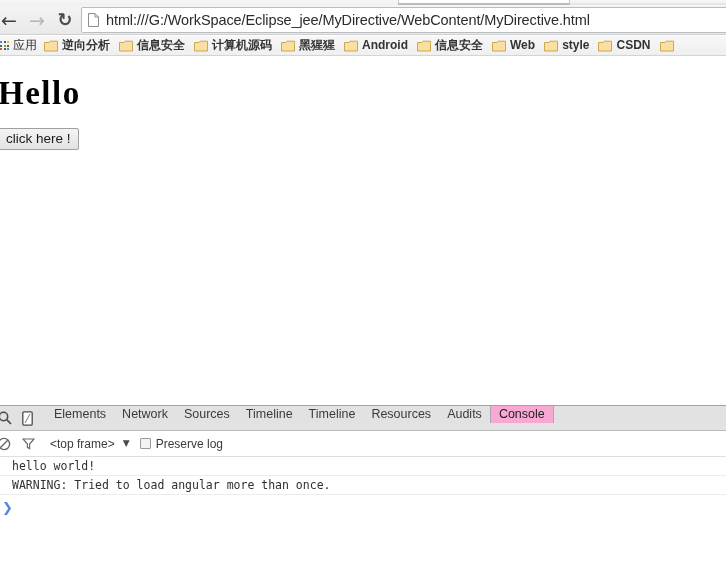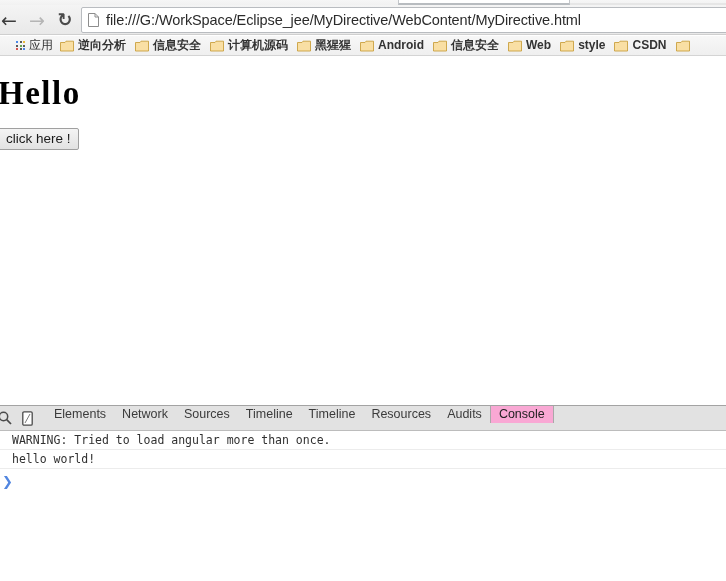--- a/index.html
+++ b/index.html
@@ -108,21 +108,21 @@
   
   .bookmarks {
     position: absolute;
     left: 0; top: 36px;
     width: 726px; height: 20px;
     background: linear-gradient(#f7f7f7, #efefef);
     border-bottom: 1px solid #d4d4d4;
     display: flex;
     align-items: center;
     overflow: hidden;
-    padding-left: 16px;
+    padding-left: 0px;
   }
   .bm-apps {
     display: flex; align-items: center;
     margin-left: -2px; margin-right: 4px;
     cursor: pointer;
     flex: 0 0 auto;
   }
   .apps-grid {
     width: 9px; height: 9px;
     display: grid;
@@ -361,21 +361,21 @@
       <span class="glyph-reload">↻</span>
     </div>
 
     <div class="omnibox">
       <span class="page-icon">
         <svg width="11" height="14" viewBox="0 0 11 14">
           <path d="M0.5 0.5 H7 L10.5 4 V13.5 H0.5 Z" fill="#ffffff" stroke="#8d8d8d" stroke-width="1"></path>
           <path d="M7 0.5 V4 H10.5" fill="none" stroke="#8d8d8d" stroke-width="1"></path>
         </svg>
       </span>
-      <span class="url-text">file:///G:/WorkSpace/Eclipse_jee/MyDirective/WebContent/MyDirective.html</span>
+      <span class="url-text">html:///G:/WorkSpace/Eclipse_jee/MyDirective/WebContent/MyDirective.html</span>
     </div>
   </div>
 
   <div class="bookmarks">
     <div class="bm-apps">
       <span class="apps-grid">
         <i></i>
           <i></i>
           <i></i>
           <i></i>
@@ -495,27 +495,50 @@
         <div class="dt-tab">Network</div>
         <div class="dt-tab">Sources</div>
         <div class="dt-tab">Timeline</div>
         <div class="dt-tab">Timeline</div>
         <div class="dt-tab">Resources</div>
         <div class="dt-tab">Audits</div>
         <div class="dt-tab active">Console</div>
       </div>
     </div>
 
+    <div class="console-bar">
+      <div class="cb-icon first">
+        <svg width="14" height="14" viewBox="0 0 14 14">
+          <circle cx="7" cy="7" r="5.6" fill="none" stroke="#6a6a6a" stroke-width="1.4"></circle>
+          <line x1="3" y1="11" x2="11" y2="3" stroke="#6a6a6a" stroke-width="1.4"></line>
+        </svg>
+      </div>
+      <div class="cb-icon">
+        <svg width="13" height="13" viewBox="0 0 13 13">
+          <path d="M1 2 H12 L7.6 7 V11.6 L5.4 10.3 V7 Z" fill="none" stroke="#6a6a6a" stroke-width="1.2"></path>
+        </svg>
+      </div>
+
+      <div class="frame-select">
+        <span class="frame-label">&lt;top frame&gt;</span>
+        <span class="chevron">▼</span>
+      </div>
+
+      <div class="preserve-wrap">
+        <span class="checkbox"></span>
+        <span class="preserve-label">Preserve log</span>
+      </div>
+    </div>
 
     <div class="console-log">
       <div class="log-row">
+        <span class="log-text">hello world!</span>
+      </div>
+      <div class="log-row">
         <span class="log-text">WARNING: Tried to load angular more than once.</span>
-      </div>
-      <div class="log-row">
-        <span class="log-text">hello world!</span>
       </div>
       <div class="log-prompt">
         <span class="prompt-caret">❯</span>
       </div>
     </div>
 
   </div>
 </div>
 
 </body></html>

